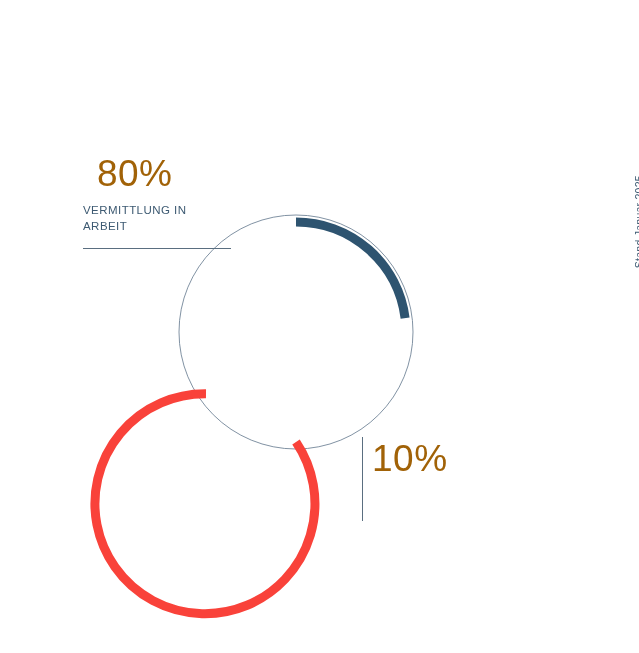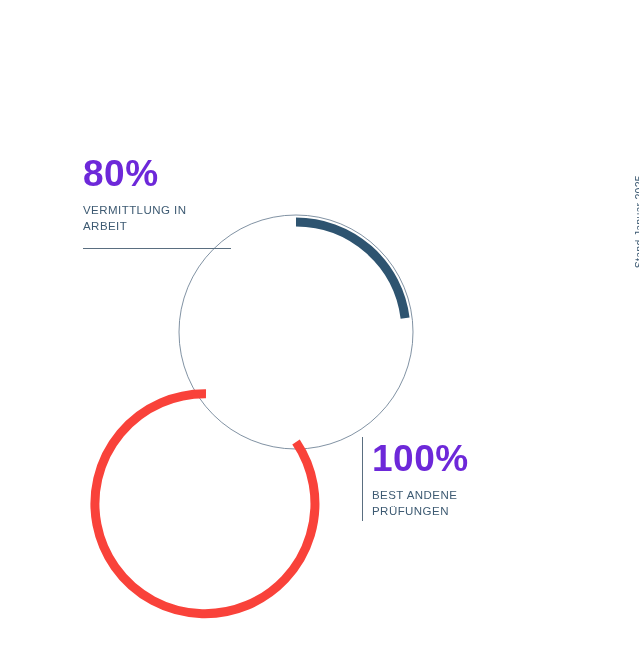--- a/index.html
+++ b/index.html
@@ -29,26 +29,27 @@
     width: 639px;
     height: 653px;
   }
 
   
   .callout {
     position: absolute;
   }
 
   .callout-value {
-    color: #6d28d9;
+    color: #a16207;
     font-size: 37px;
-    font-weight: 700;
+    font-weight: 400;
     letter-spacing: 0.5px;
     line-height: 1.0;
     white-space: nowrap;
+    text-align: center;
   }
 
   .callout-caption {
     color: #3d5a72;
     font-size: 11.5px;
     font-weight: 400;
     letter-spacing: 0.45px;
     line-height: 1.42;
     text-transform: uppercase;
     margin-top: 10px;
@@ -99,20 +100,18 @@
 
   </svg>
 
   <div class="callout" id="callout-vermittlung">
     <div class="callout-value">80%</div>
     <div class="callout-caption">VERMITTLUNG IN
 ARBEIT</div>
   </div>
 
   <div class="callout" id="callout-pruefungen">
-    <div class="callout-value">100%</div>
-    <div class="callout-caption">BEST ANDENE
-PRÜFUNGEN</div>
+    <div class="callout-value">10%</div>
   </div>
 
   <div id="date-stamp">Stand Januar 2025.</div>
 
 </div>
 
 </body></html>

